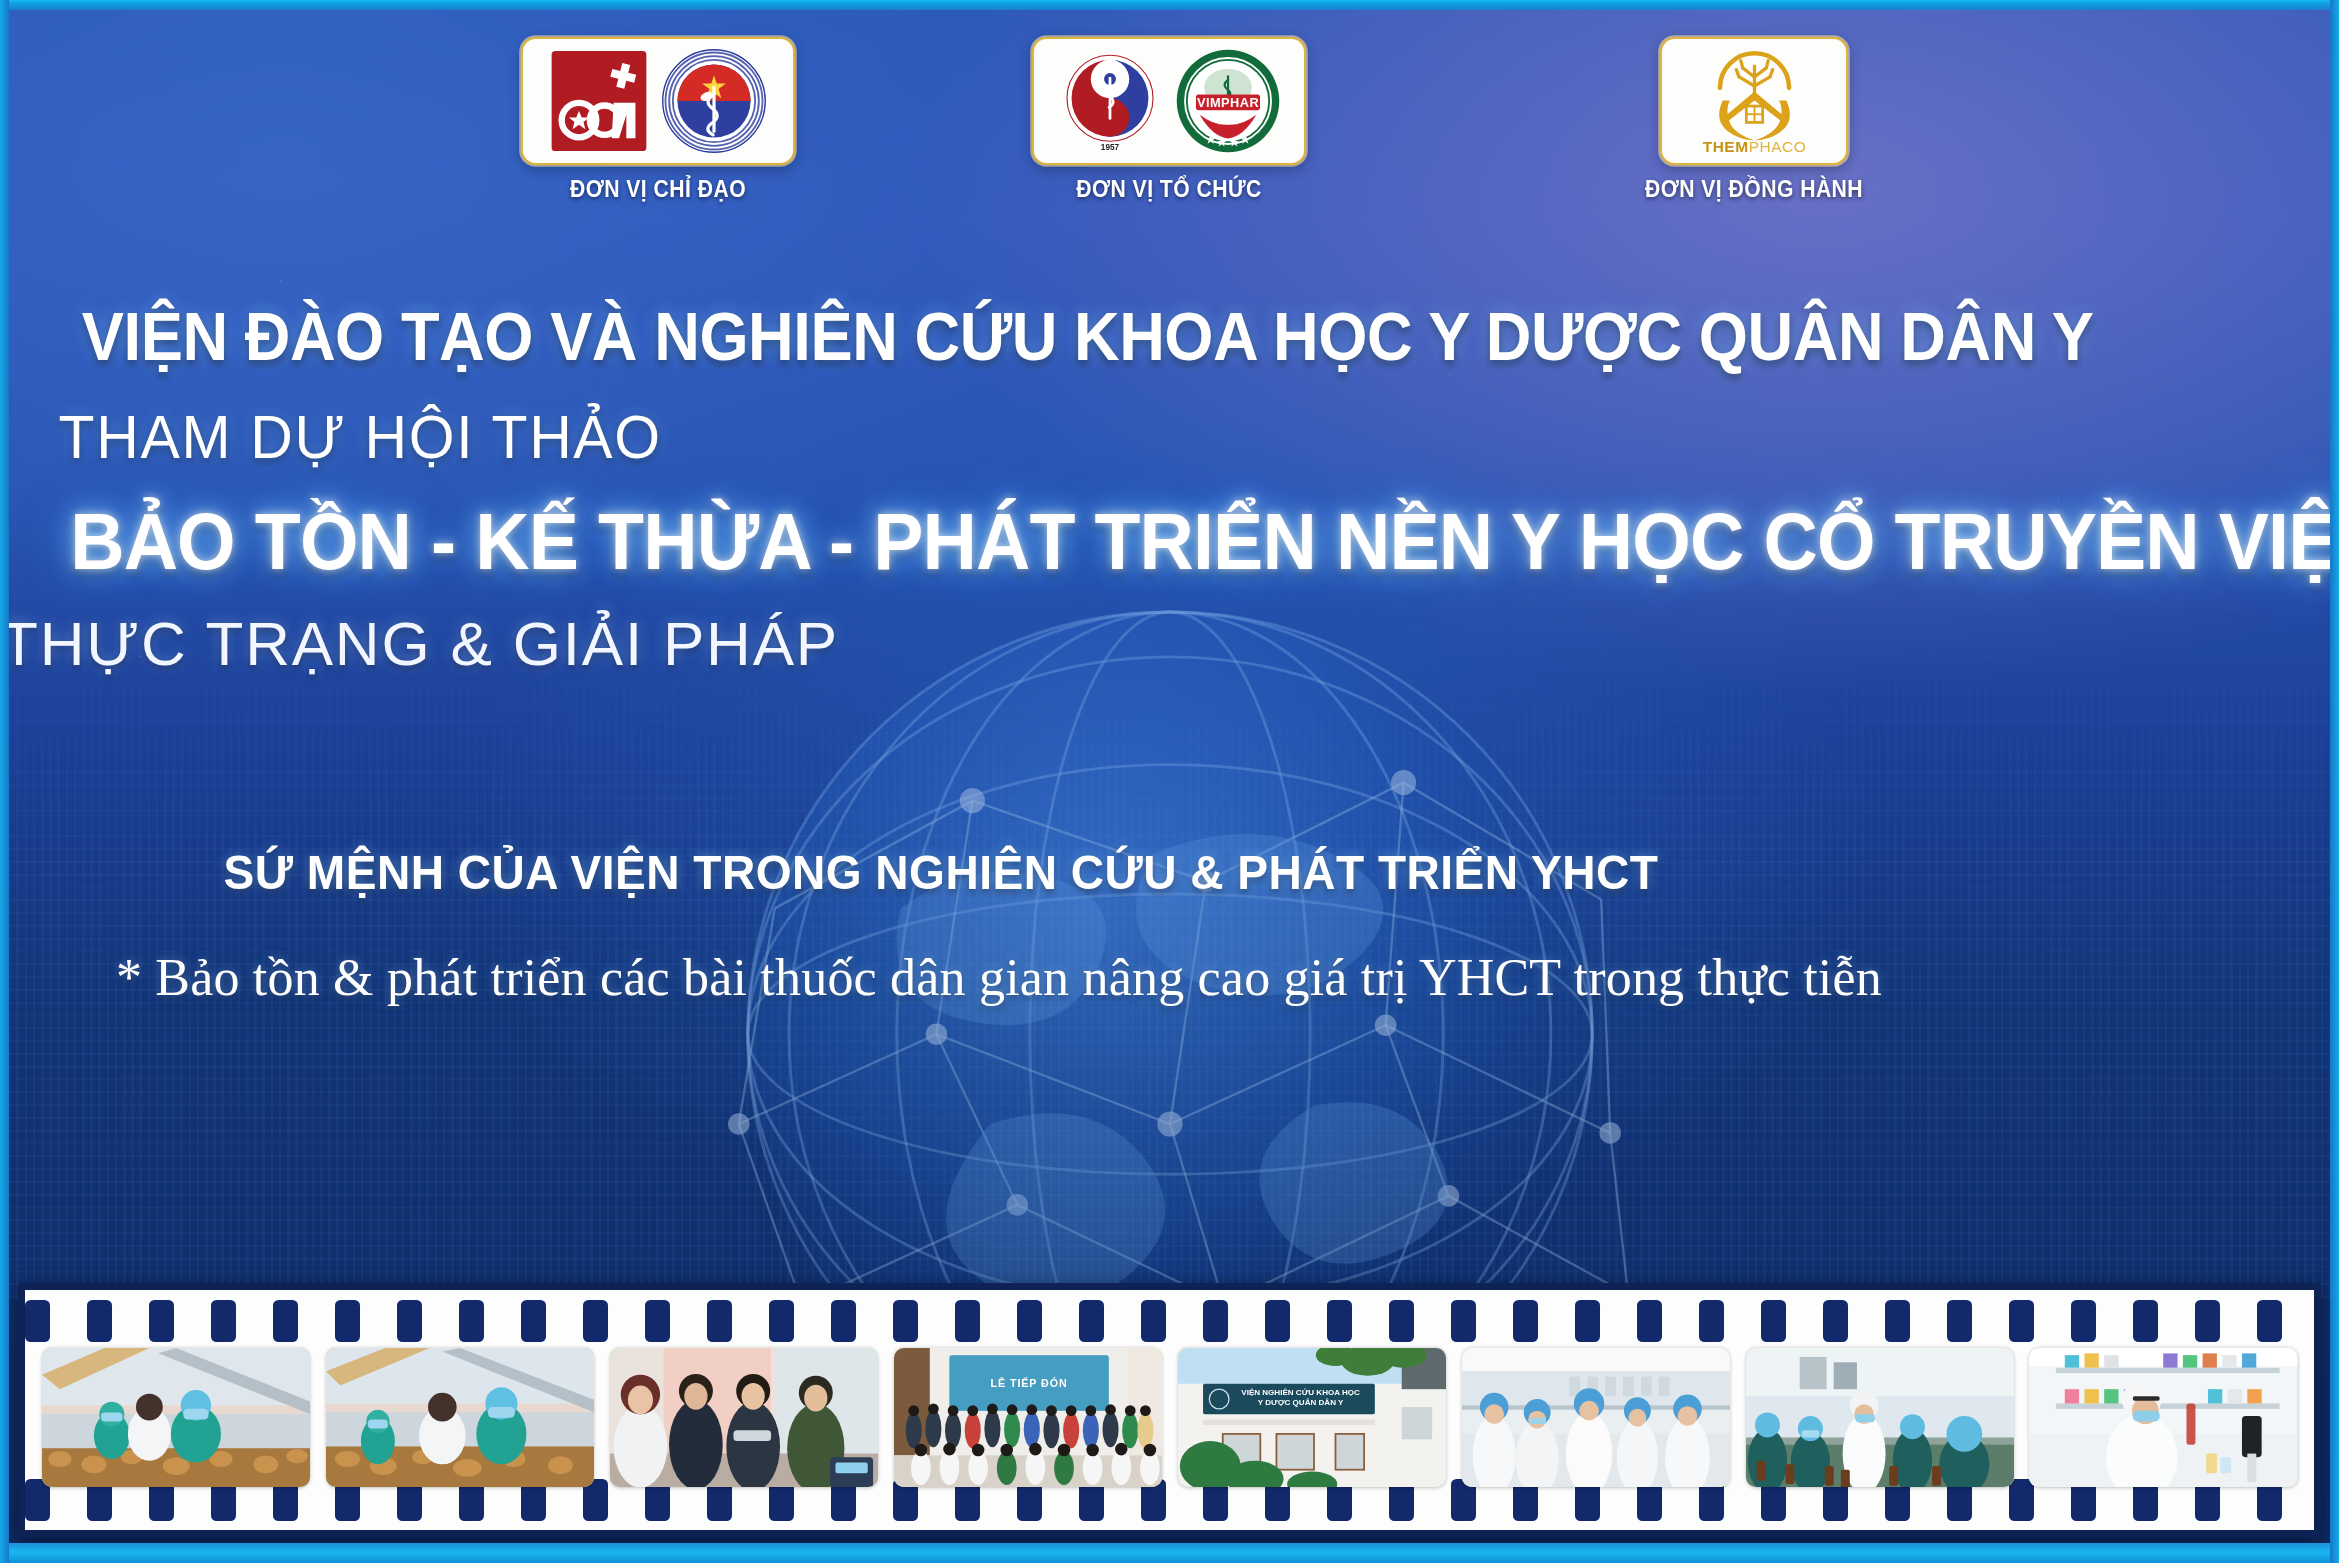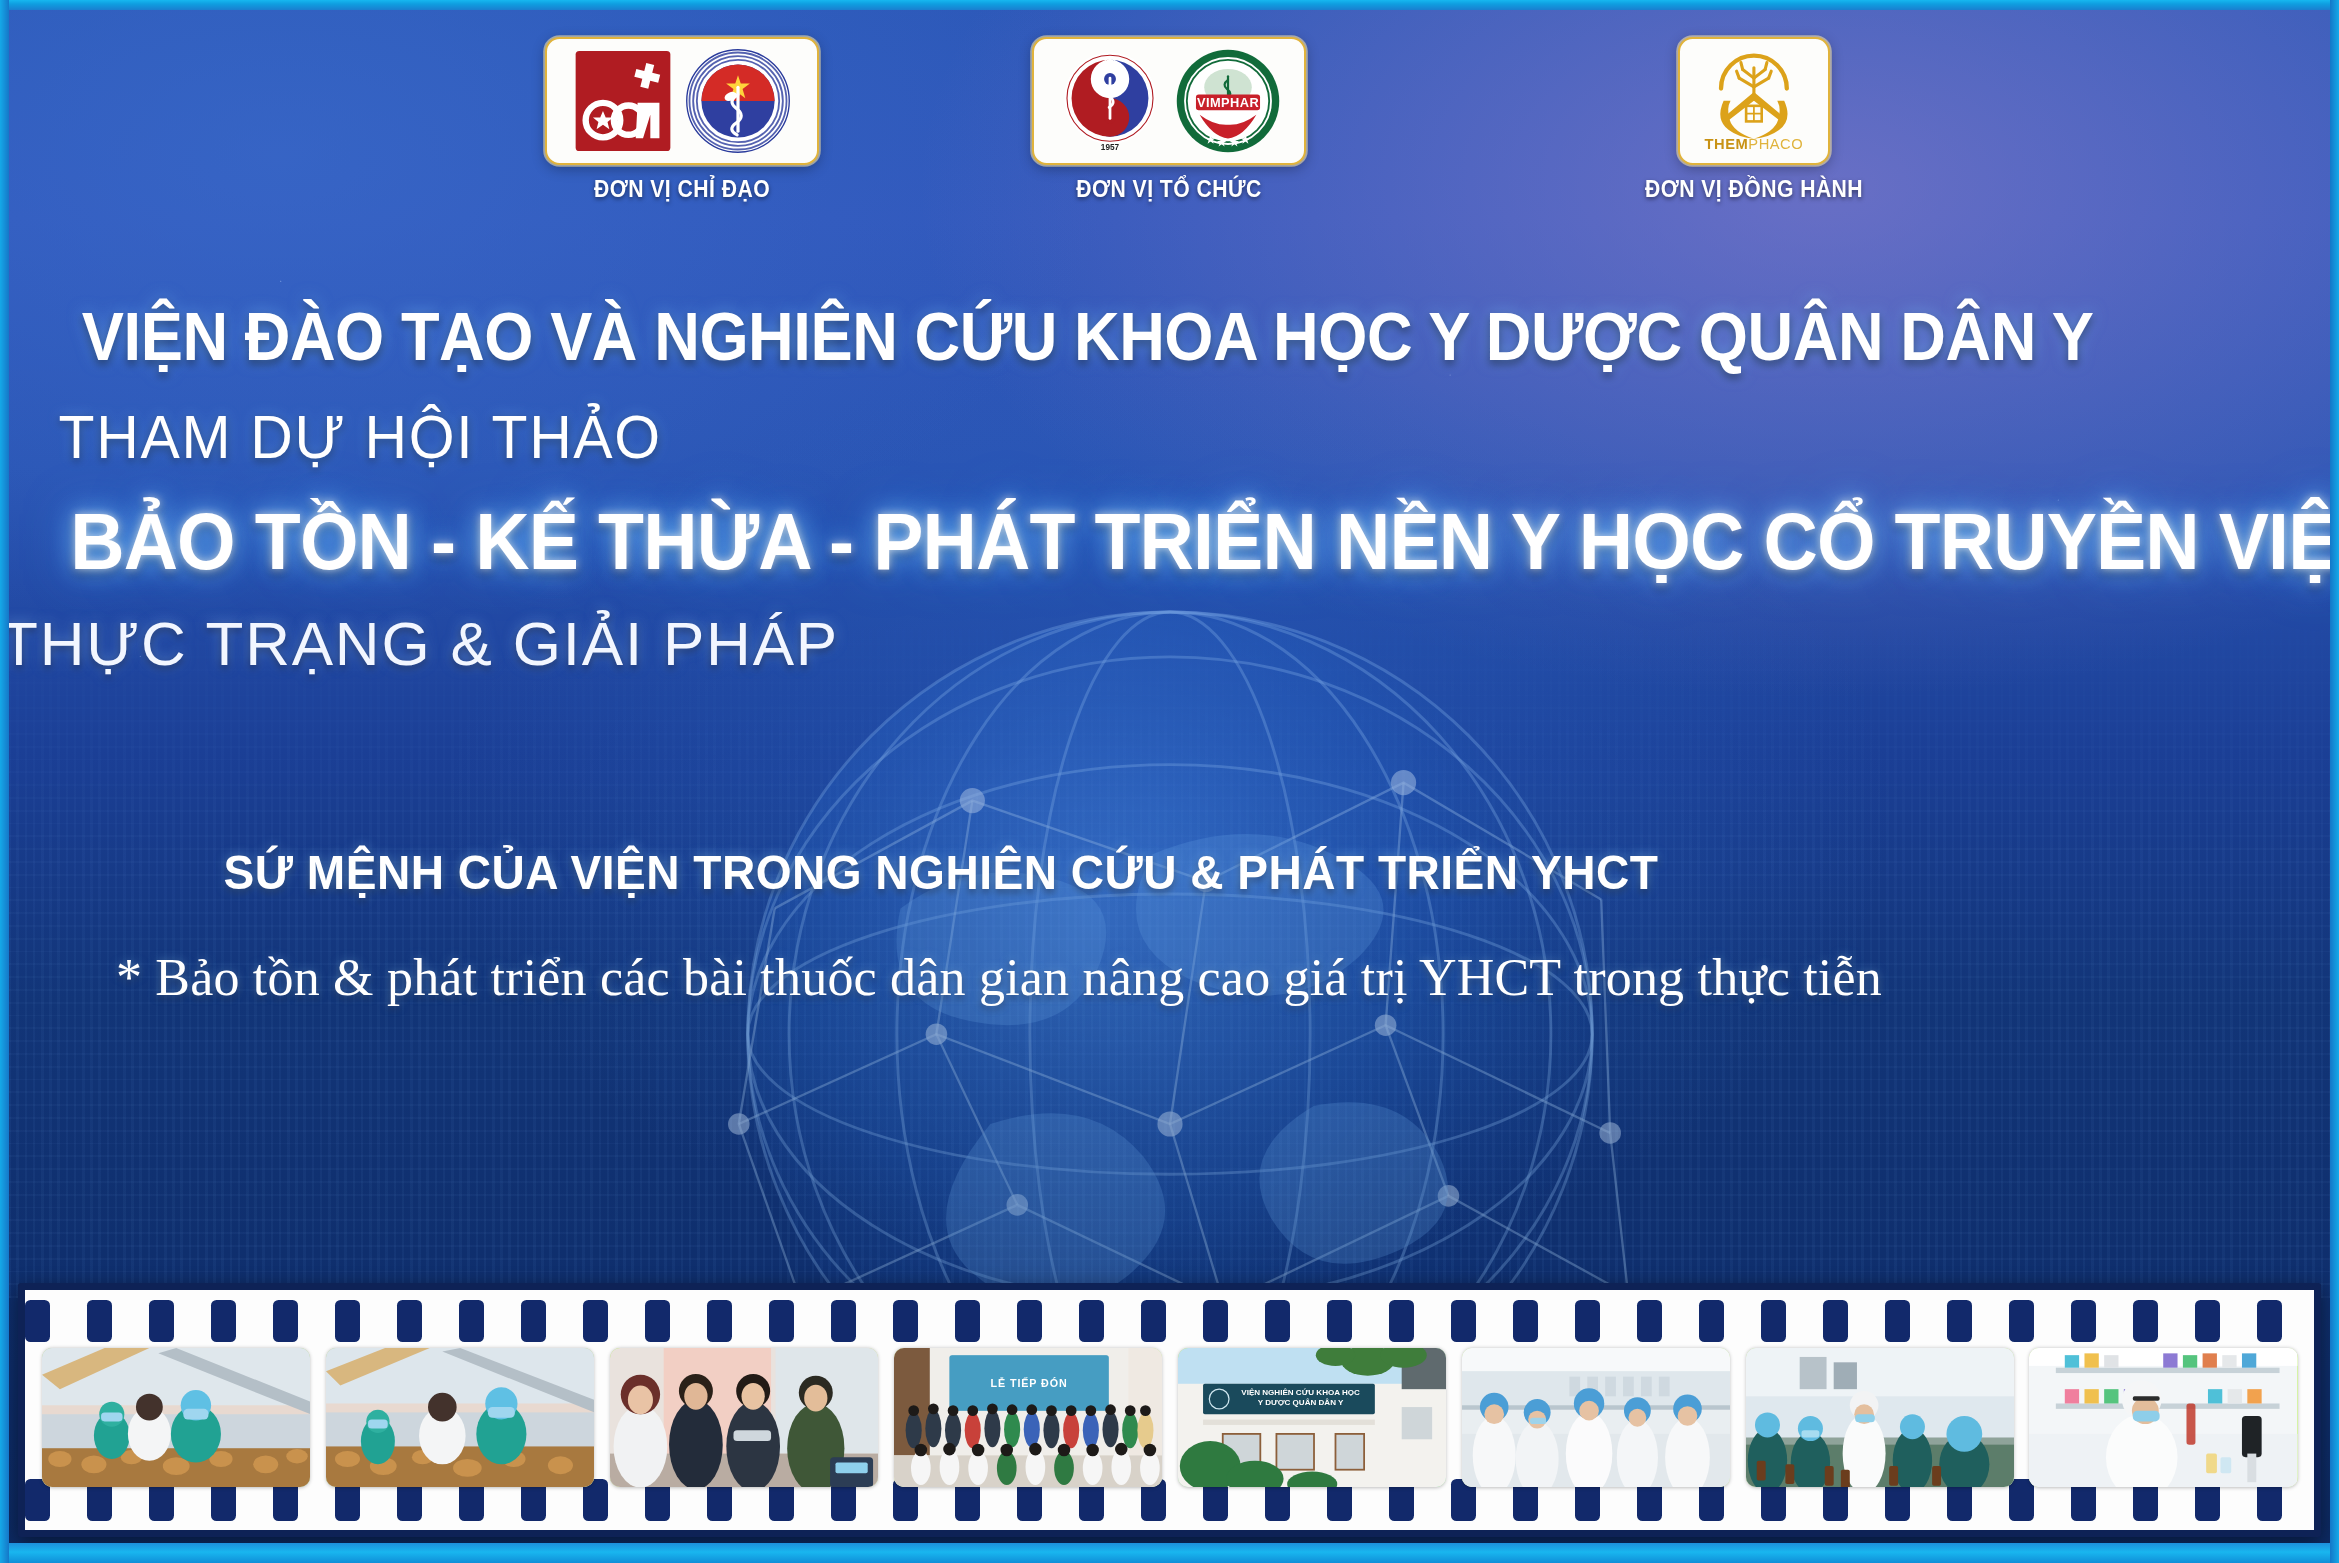--- a/index.html
+++ b/index.html
@@ -188,21 +188,21 @@
           <path d="M290 150 q60 -25 110 5 q35 22 5 52 q-40 36 -95 12 q-45 -22 -20 -69 z"></path>
           <path d="M200 300 q55 -18 85 18 q28 36 -8 66 q-45 36 -88 -2 q-32 -30 11 -82 z"></path>
           <path d="M380 290 q50 -10 70 28 q16 34 -22 52 q-48 22 -72 -18 q-20 -36 24 -62 z"></path>
         </g>
       </svg>
     </div>
   </div>
 
   <div class="logo-row">
 
-    <div class="logo-group" style="left:536px; width:292px;">
+    <div class="logo-group" style="left:512px; width:292px;">
       <div class="logo-card" style="width:274px;height:128px;">
         <svg class="mini" width="102" height="108" viewBox="0 0 112 118">
           <rect x="4" y="4" width="104" height="110" rx="4" fill="#b01c22"></rect>
           <g fill="#ffffff">
             <path d="M78 18 l9 0 l0 9 l9 0 l0 9 l-9 0 l0 9 l-9 0 l0 -9 l-9 0 l0 -9 l9 0 z" transform="rotate(14 83 32)"></path>
           </g>
           <g fill="none" stroke="#ffffff" stroke-width="7">
             <circle cx="34" cy="80" r="19"></circle>
             <circle cx="62" cy="80" r="16"></circle>
           </g>
@@ -261,21 +261,21 @@
             <polygon points="52,99 53.4,102.6 57.2,102.6 54.1,104.9 55.3,108.6 52,106.3 48.7,108.6 49.9,104.9 46.8,102.6 50.6,102.6"></polygon>
             <polygon points="66,99 67.4,102.6 71.2,102.6 68.1,104.9 69.3,108.6 66,106.3 62.7,108.6 63.9,104.9 60.8,102.6 64.6,102.6"></polygon>
             <polygon points="78,96 79.4,99.6 83.2,99.6 80.1,101.9 81.3,105.6 78,103.3 74.7,105.6 75.9,101.9 72.8,99.6 76.6,99.6"></polygon>
           </g>
         </svg>
       </div>
       <div class="caption">ĐƠN VỊ TỔ CHỨC</div>
     </div>
 
     <div class="logo-group" style="left:1608px; width:292px;">
-      <div class="logo-card" style="width:152px;height:128px;">
+      <div class="logo-card" style="width:188px;height:128px;">
         <svg class="mini" width="137" height="111" viewBox="0 0 150 122">
           <g fill="none" stroke="#dca21a" stroke-width="5" stroke-linecap="round">
             <path d="M37 46 a38 38 0 1 1 76 0"></path>
           </g>
           <g stroke="#dca21a" stroke-width="3.6" stroke-linecap="round" fill="none">
             <line x1="75" y1="22" x2="75" y2="58"></line>
             <line x1="75" y1="34" x2="62" y2="24"></line>
               <line x1="75" y1="34" x2="88" y2="24"></line>
             <line x1="75" y1="44" x2="58" y2="34"></line>
               <line x1="75" y1="44" x2="92" y2="34"></line>

